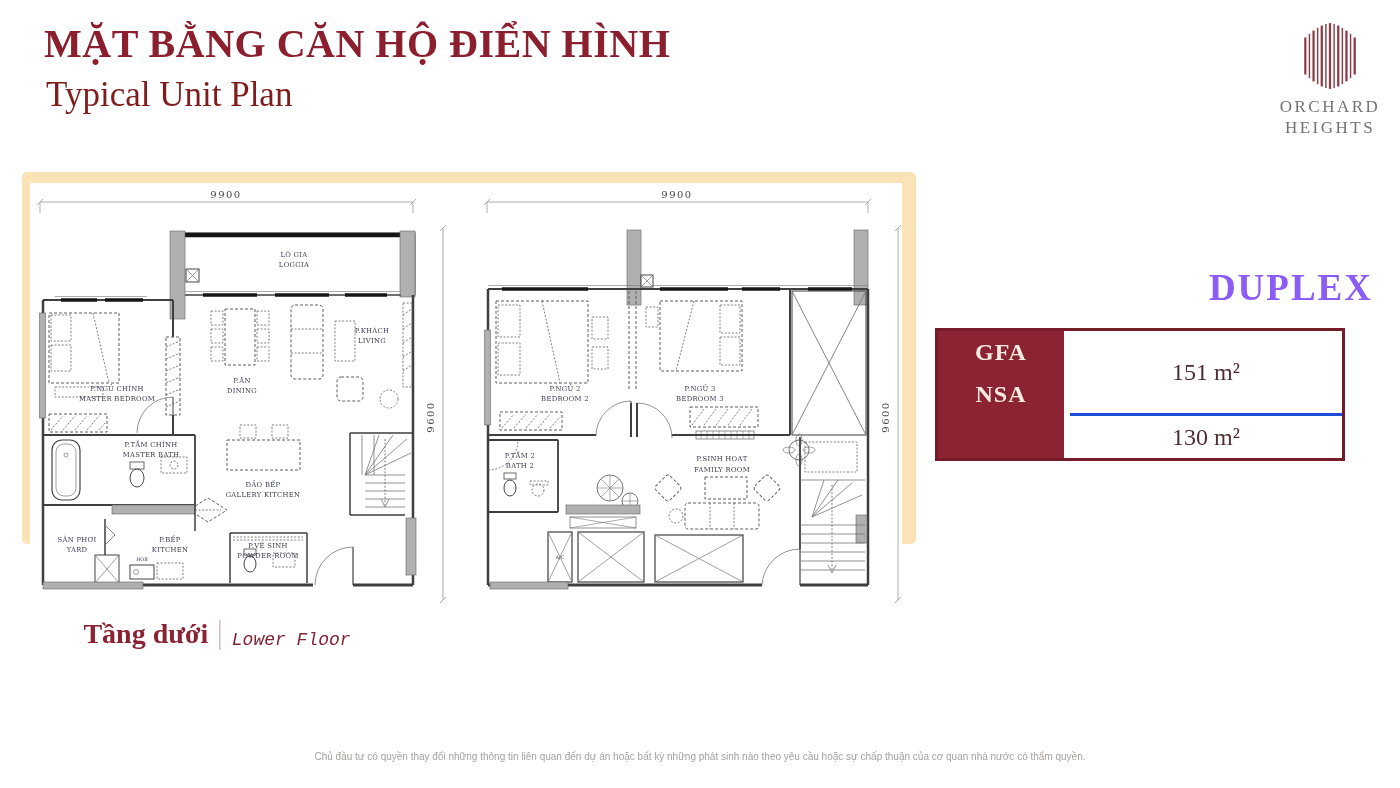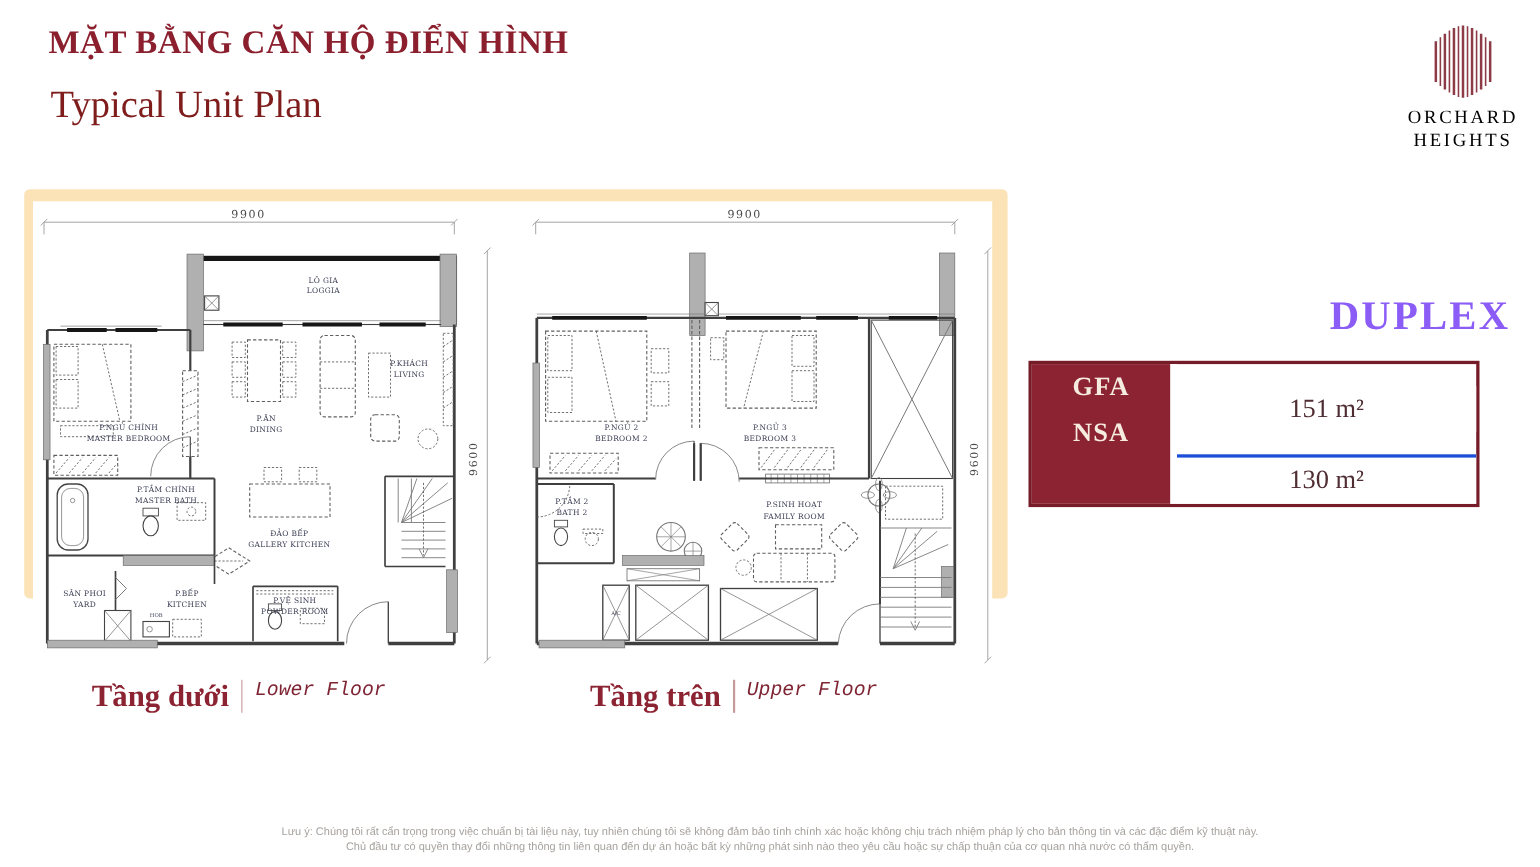--- a/index.html
+++ b/index.html
@@ -3,41 +3,41 @@
 <meta charset="utf-8">
 <style>
   html,body{margin:0;padding:0;}
   body{
     width:1400px;height:788px;position:relative;overflow:hidden;
     background:#ffffff;
     font-family:"Liberation Serif","DejaVu Serif",serif;
   }
   .page-title{
     position:absolute;left:44px;top:22px;
-    font-size:30px;font-weight:bold;color:#8b1f2e;letter-spacing:.5px;line-height:1.1;
+    font-size:40px;font-weight:bold;color:#8b1f2e;letter-spacing:.5px;line-height:1.1;
   }
   .page-subtitle{
     position:absolute;left:46px;top:76px;
     font-size:35px;font-weight:normal;color:#7f1d1d;line-height:1.1;
   }
-  .logo{position:absolute;left:1274px;top:20px;width:112px;text-align:center;color:#000000;}
+  .logo{position:absolute;left:1274px;top:20px;width:112px;text-align:center;color:#737373;}
   .logo svg{display:block;margin:0 auto;}
   .logo-name{font-size:17px;letter-spacing:2.5px;line-height:1.25;margin-top:4px;}
 
   .plan-panel{
     position:absolute;left:22px;top:172px;width:894px;height:372px;
     background:#fbe3b7;border-radius:5px;
   }
   .plan-canvas{position:absolute;left:8px;top:11px;width:872px;height:424px;background:#ffffff;}
   .plan-svg{position:absolute;}
   #lower-plan{left:13px;top:13px;}
   #upper-plan{left:458px;top:13px;}
 
   .floor-label{
-    position:absolute;top:446px;display:flex;align-items:flex-start;white-space:nowrap;
+    position:absolute;top:446px;display:flex;align-items:flex-end;white-space:nowrap;
     transform:translateX(-50%);
   }
   #floor-label-lower{left:195px;}
   #floor-label-upper{left:645px;}
   .fl-vi{font-size:28px;font-weight:bold;color:#8b2332;}
   .fl-div{width:1.5px;height:30px;background:#c49a9a;margin:0 11px;}
   .fl-en{font-size:18px;font-style:italic;color:#7e2433;font-family:Liberation Mono, monospace;}
 
   .duplex-title{
     position:absolute;left:963px;top:266px;width:410px;text-align:right;
@@ -382,38 +382,32 @@
       <text class="rl" x="242" y="276">P.SINH HOẠT</text>
       <text class="rl" x="242" y="287">FAMILY ROOM</text>
       <text class="rl3" x="80" y="374">A/C</text>
     </svg>
 
     <div class="floor-label" id="floor-label-lower">
       <span class="fl-vi">Tầng dưới</span>
       <span class="fl-div"></span>
       <span class="fl-en">Lower Floor</span>
     </div>
-    <div class="floor-label" id="floor-label-upper">
-      <span class="fl-vi">Tầng trên</span>
-      <span class="fl-div"></span>
-      <span class="fl-en">Upper Floor</span>
-    </div>
   </div>
 
   <div class="duplex-title">DUPLEX</div>
   <div class="spec-table">
     <div class="spec-col spec-labels">
       <div class="spec-cell spec-label">GFA</div>
       <div class="spec-cell spec-label">NSA</div>
     </div>
     <div class="spec-spacer"></div>
     <div class="spec-col">
       <div class="spec-cell spec-value">151 m²</div>
       <div class="spec-cell spec-value second">130 m²</div>
     </div>
   </div>
 
   <div class="disclaimer">
-    <div>Lưu ý: Chúng tôi rất cẩn trọng trong việc chuẩn bị tài liệu này, tuy nhiên chúng tôi sẽ không đảm bảo tính chính xác hoặc không chịu trách nhiệm pháp lý cho bản thông tin và các đặc điểm kỹ thuật này.</div>
     <div>Chủ đầu tư có quyền thay đổi những thông tin liên quan đến dự án hoặc bất kỳ những phát sinh nào theo yêu cầu hoặc sự chấp thuận của cơ quan nhà nước có thẩm quyền.</div>
   </div>
 
 </div>
 
 </body></html>

